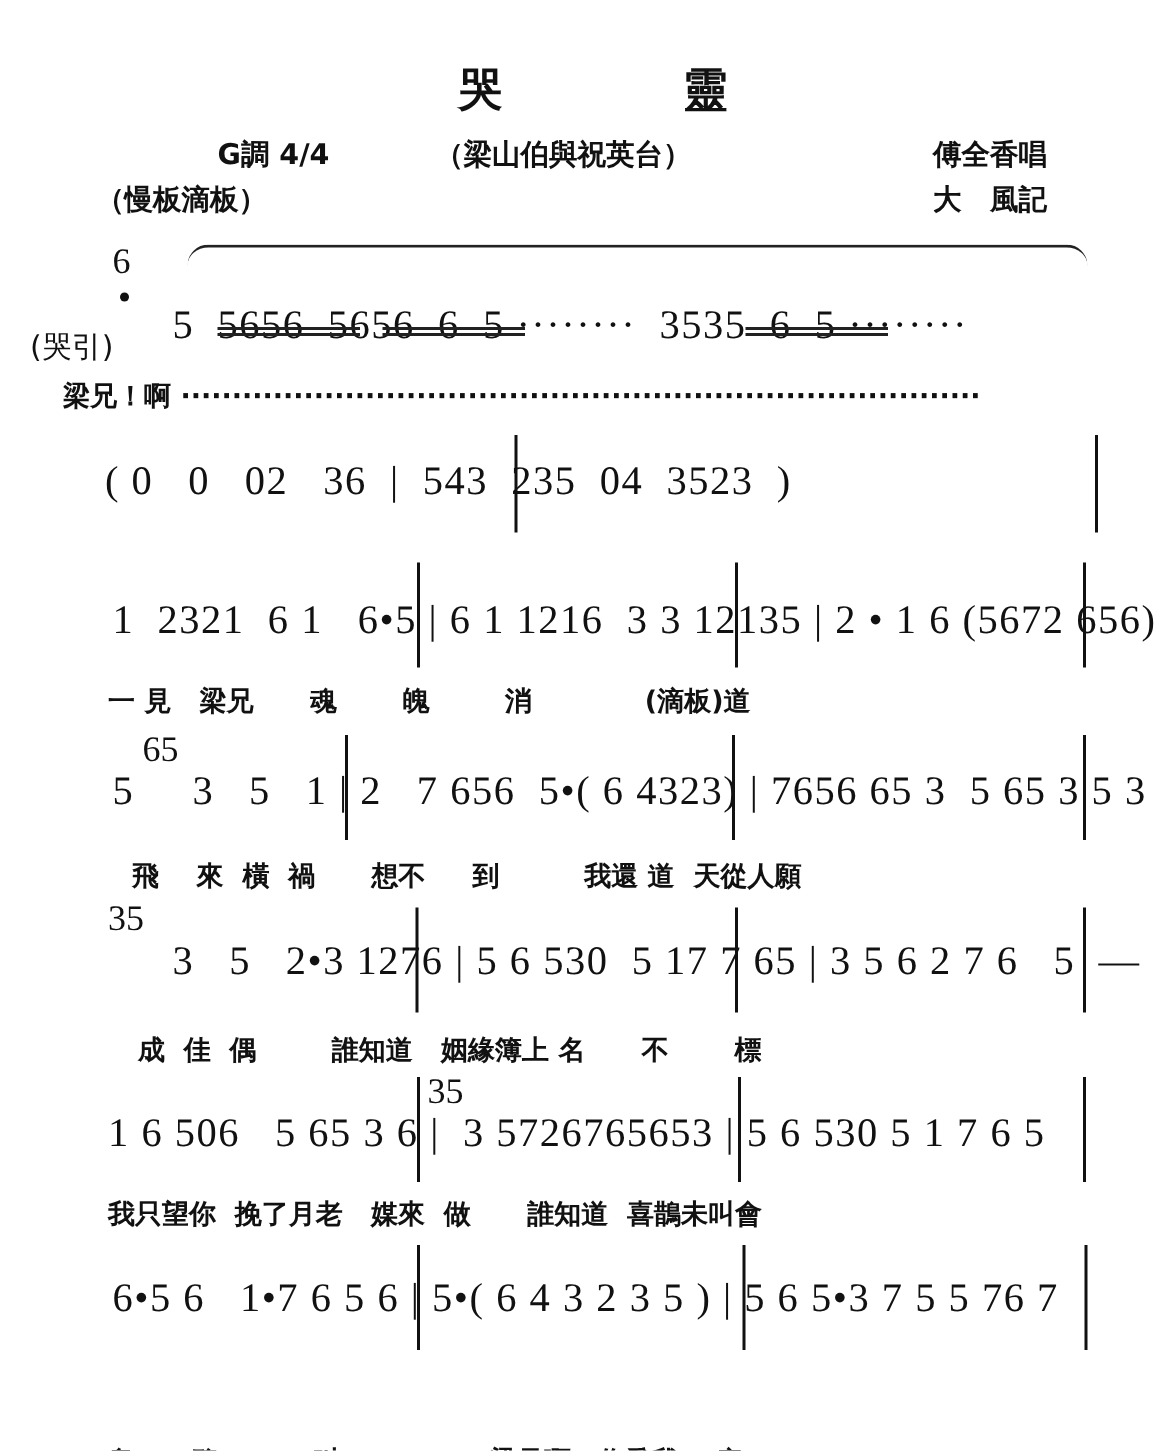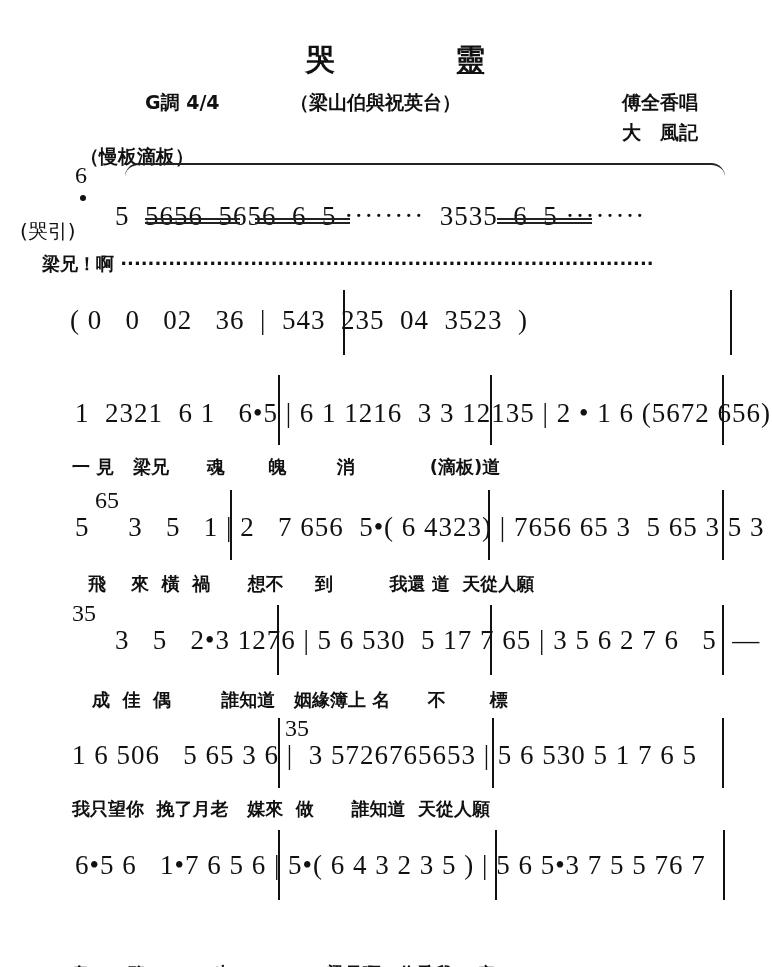--- a/index.html
+++ b/index.html
@@ -16,21 +16,21 @@
   .dot { position:absolute; width:6px; height:6px; border-radius:50%; background:#111; }
 </style>
 </head>
 <body>
 
 <div class="abs title" style="left:305px;">哭</div>
 <div class="abs title" style="left:455px;">靈</div>
 <div class="abs hdr" style="left:145px; top:90px;">G調 4/4</div>
 <div class="abs hdr" style="left:290px; top:90px;">（梁山伯與祝英台）</div>
 <div class="abs hdr" style="left:622px; top:90px;">傅全香唱</div>
-<div class="abs hdr" style="left:80px; top:120px;margin-top:24px;">（慢板滴板）</div>
+<div class="abs hdr" style="left:64px; top:120px;">（慢板滴板）</div>
 <div class="abs hdr" style="left:622px; top:120px;">大　風記</div>
 
 <div class="abs" style="left:125px; top:163px; width:600px; height:16px; border-top:2px solid #222; border-radius:14px 14px 0 0;"></div>
 <div class="abs small-notes" style="left:75px; top:162px;">6</div>
 <div class="dot" style="left:80px; top:195px;"></div>
 <div class="abs notes" style="left:115px; top:188px;margin-top:13px;">5  5656  5656  6  5 ········  3535  6  5 ········</div>
 <div class="abs" style="left:20px; top:218px; font-size:20px; font-family:'DejaVu Sans',sans-serif;">(哭引)</div>
 <div class="uline" style="left:145px; top:218px; width:95px;"></div>
 <div class="uline" style="left:145px; top:222px; width:95px;"></div>
 <div class="uline" style="left:255px; top:218px; width:95px;"></div>
@@ -61,19 +61,19 @@
 <div class="bar" style="left:277px; top:605px; height:70px;"></div>
 <div class="bar" style="left:490px; top:605px; height:70px;"></div>
 <div class="bar" style="left:722px; top:605px; height:70px;"></div>
 <div class="abs lyr" style="left:92px; top:688px;">成  佳  偶        誰知道   姻緣簿上 名      不       標</div>
 
 <div class="abs small-notes" style="left:285px; top:715px;">35</div>
 <div class="abs notes" style="left:72px; top:740px;">1 6 506   5 65 3 6 |  3 5726765653 | 5 6 530 5 1 7 6 5</div>
 <div class="bar" style="left:278px; top:718px; height:70px;"></div>
 <div class="bar" style="left:492px; top:718px; height:70px;"></div>
 <div class="bar" style="left:722px; top:718px; height:70px;"></div>
-<div class="abs lyr" style="left:72px; top:797px;">我只望你  挽了月老   媒來  做      誰知道  天從人願</div>
+<div class="abs lyr" style="left:72px; top:797px;">我只望你  挽了月老   媒來  做      誰知道  喜鵲未叫會</div>
 
 <div class="abs notes" style="left:75px; top:850px;">6•5 6   1•7 6 5 6 | 5•( 6 4 3 2 3 5 ) | 5 6 5•3 7 5 5 76 7</div>
 <div class="bar" style="left:278px; top:830px; height:70px;"></div>
 <div class="bar" style="left:495px; top:830px; height:70px;"></div>
 <div class="bar" style="left:723px; top:830px; height:70px;"></div>
 <div class="abs lyr" style="left:72px; top:962px;">烏      鴉          叫                梁兄啊，你爲我 一病</div>
 
 </body></html>

